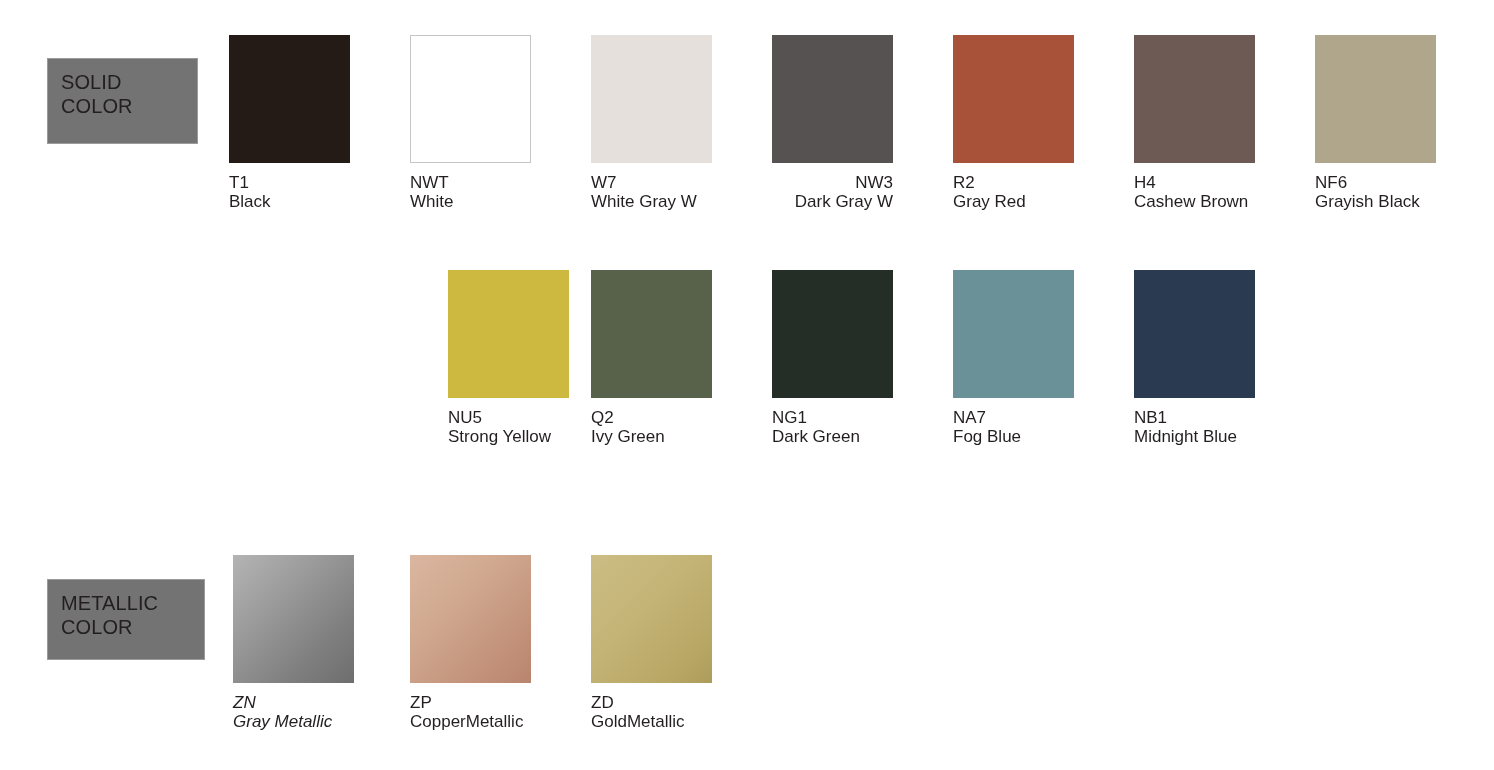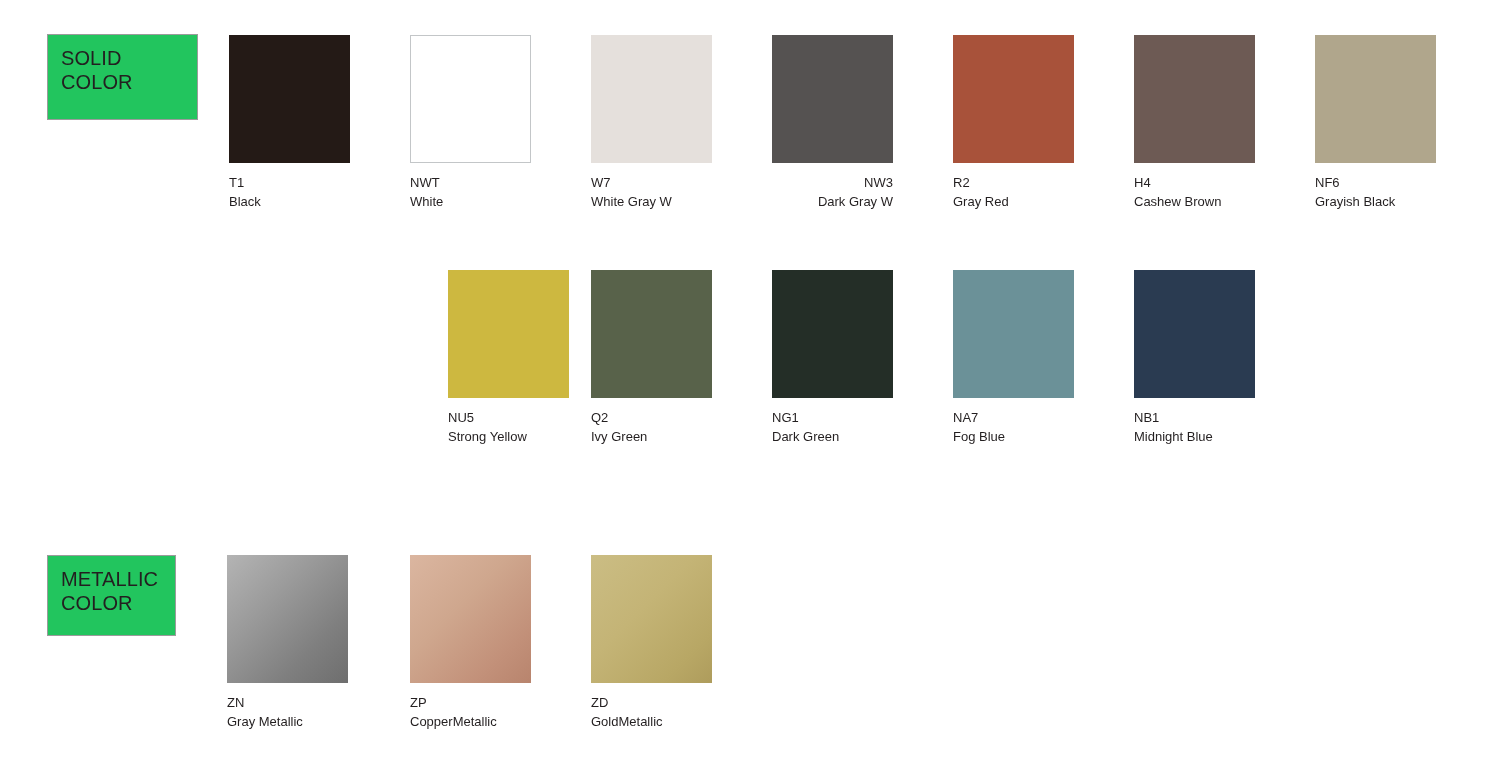--- a/index.html
+++ b/index.html
@@ -20,62 +20,63 @@
   #chart {
     position: absolute;
     inset: 0;
   }
 
   
   .section-label {
     position: absolute;
     box-sizing: border-box;
     border: 1px solid #9b9b9b;
-    background: #22c55e;
+    background: #737373;
     padding: 12px 0 0 13px;
     font-size: 20px;
     line-height: 1.18;
     color: #231f20;
     letter-spacing: 0.1px;
     white-space: pre-line;
     font-weight: 400;
+    margin-top: 24px;
   }
   .section-label .l1 { display: block; }
   .section-label .l2 { display: block; }
 
   
   .swatch-cell {
     position: absolute;
     width: 121px;
   }
   .swatch-chip {
     width: 121px;
     height: 128px;
     box-sizing: border-box;
     display: block;
   }
   .swatch-chip.bordered {
     border: 1px solid #c3c6c8;
   }
   .swatch-caption {
     margin-top: 11px;
-    font-size: 13px;
+    font-size: 17px;
     line-height: 18.5px;
     color: #231f20;
     white-space: nowrap;
   }
   .swatch-code { display: block; }
   .swatch-name { display: block; }
 </style>
 </head>
 <body>
 
 <div id="chart">
     <div class="section-label" style="left: 47px; top: 34px; width: 151px; height: 86px;"><span class="l1">SOLID</span><span class="l2">COLOR</span></div>
-    <div class="section-label" style="left: 47px; top: 555px; width: 129px; height: 81px;"><span class="l1">METALLIC</span><span class="l2">COLOR</span></div>
+    <div class="section-label" style="left: 47px; top: 555px; width: 158px; height: 81px;"><span class="l1">METALLIC</span><span class="l2">COLOR</span></div>
     <div class="swatch-cell" style="left: 229px; top: 35px;">
       <div class="swatch-chip" style="background-color: rgb(36, 26, 22);"></div>
       <div class="swatch-caption">
         <span class="swatch-code">T1</span>
         <span class="swatch-name">Black</span>
       </div>
     </div>
     <div class="swatch-cell" style="left: 410px; top: 35px;">
       <div class="swatch-chip bordered" style="background-color: rgb(255, 255, 255);"></div>
       <div class="swatch-caption">
@@ -146,21 +147,21 @@
         <span class="swatch-name">Fog Blue</span>
       </div>
     </div>
     <div class="swatch-cell" style="left: 1134px; top: 270px;">
       <div class="swatch-chip" style="background-color: rgb(42, 59, 81);"></div>
       <div class="swatch-caption">
         <span class="swatch-code">NB1</span>
         <span class="swatch-name">Midnight Blue</span>
       </div>
     </div>
-    <div class="swatch-cell" style="left: 227px; top: 555px;">
+    <div class="swatch-cell" style="left: 233px; top: 555px; font-style: italic;">
       <div class="swatch-chip" style="background-image: linear-gradient(135deg, rgb(180, 180, 180) 0%, rgb(155, 155, 155) 35%, rgb(127, 127, 127) 72%, rgb(110, 110, 110) 100%);"></div>
       <div class="swatch-caption">
         <span class="swatch-code">ZN</span>
         <span class="swatch-name">Gray Metallic</span>
       </div>
     </div>
     <div class="swatch-cell" style="left: 591px; top: 555px;">
       <div class="swatch-chip" style="background-image: linear-gradient(135deg, rgb(203, 189, 132) 0%, rgb(196, 180, 118) 42%, rgb(184, 167, 101) 80%, rgb(174, 156, 92) 100%);"></div>
       <div class="swatch-caption">
         <span class="swatch-code">ZD</span>

